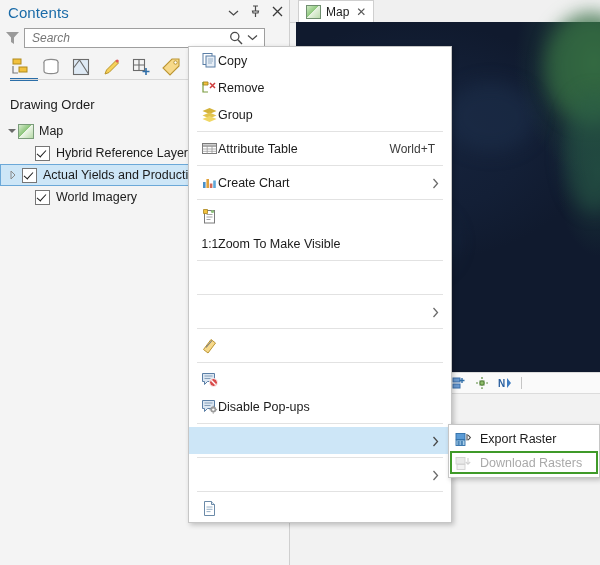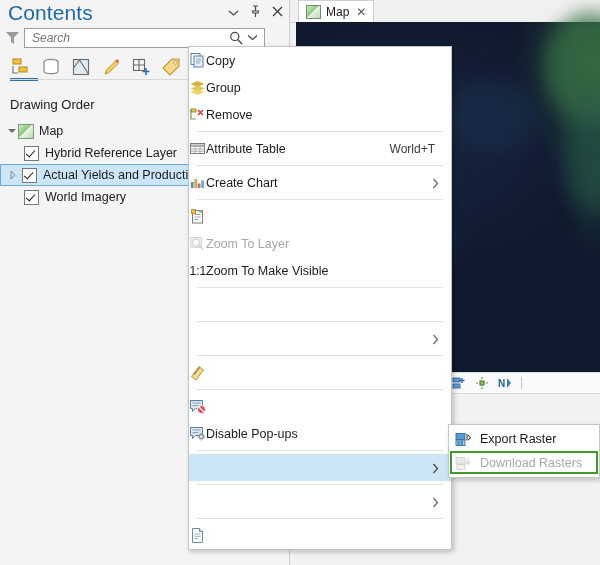--- a/index.html
+++ b/index.html
@@ -27,21 +27,21 @@
        linear-gradient(160deg,#132037 0%,#16243c 40%,#111c31 100%);
   }
   .map-canvas .blotch{position:absolute;border-radius:50%;filter:blur(9px);}
   .map-toolrow{position:absolute;left:446px;top:372px;width:154px;height:22px;background:#fafafa;border-top:1px solid #dcdcdc;border-bottom:1px solid #dcdcdc;
      display:flex;align-items:center;gap:9px;padding-left:6px;box-sizing:border-box;}
   .mt-ico{width:14px;height:14px;position:relative;}
 
   
   .contents{position:absolute;left:0;top:0;width:289px;height:565px;background:#f4f4f4;border-right:1px solid #cfcfcf;}
   .cp-header{position:absolute;left:0;top:0;width:289px;height:25px;background:#f4f4f4;display:flex;align-items:center;}
-  .cp-title{font-size:21px;color:#1a6ba8;padding-left:8px;letter-spacing:0.1px;}
+  .cp-title{font-size:15px;color:#1a6ba8;padding-left:8px;letter-spacing:0.1px;}
   .cp-hdr-btns{position:absolute;right:6px;top:0;height:25px;display:flex;align-items:center;gap:11px;}
   .cp-hdr-btns span{color:#4a4a4a;font-size:12px;line-height:1;cursor:default;}
 
   .cp-searchrow{position:absolute;left:0;top:26px;width:289px;height:24px;display:flex;align-items:center;}
   .funnel{width:15px;height:14px;margin-left:5px;margin-right:4px;}
   .searchbox{flex:1;height:20px;margin-right:24px;background:#fff;border:1px solid #9e9e9e;display:flex;align-items:center;box-sizing:border-box;}
   .searchbox input{border:0;outline:0;flex:1;font-family:"Liberation Sans",sans-serif;font-size:12px;font-style:italic;color:#5c5c5c;padding-left:7px;background:transparent;}
   .searchbox .mag{width:16px;height:16px;margin-right:2px;}
   .searchbox .sdrop{width:14px;height:14px;margin-right:4px;}
 
@@ -52,27 +52,27 @@
 
   .do-label{position:absolute;left:10px;top:97px;font-size:13px;color:#1b1b1b;}
 
   .tree{position:absolute;left:0;top:120px;width:289px;}
   .trow{height:22px;display:flex;align-items:center;position:relative;padding-left:8px;box-sizing:border-box;}
   .trow .exp{width:12px;height:12px;position:relative;flex:0 0 12px;}
   .trow .chk{width:13px;height:13px;border:1px solid #767676;background:#fff;position:relative;flex:0 0 13px;margin-right:6px;}
   .trow .chk.on::after{content:"";position:absolute;left:3px;top:1px;width:4px;height:8px;border:solid #1b1b1b;border-width:0 1.6px 1.6px 0;transform:rotate(42deg);}
   .trow .tlbl{font-size:12.5px;color:#1b1b1b;white-space:nowrap;}
   .trow.lvl1{padding-left:6px;}
-  .trow.lvl2{padding-left:24px;}
+  .trow.lvl2{padding-left:24px;margin-left:11px;}
   .trow.selected{background:#cde6f7;border:1px solid #6ba8d8;box-sizing:border-box;width:194px;margin-left:0;}
   .map-ico{width:14px;height:13px;margin-right:5px;border:1px solid #7a9c7a;background:linear-gradient(135deg,#d8eccf 0%,#8cc57b 45%,#eef6ea 47%,#b7daa8 100%);flex:0 0 14px;}
 
   
   .ctxmenu{position:absolute;left:188px;top:46px;width:264px;background:#fff;border:1px solid #c6c6c6;box-shadow:2px 2px 5px rgba(0,0,0,0.22);box-sizing:border-box;}
-  .mi{height:27px;display:flex;align-items:center;position:relative;box-sizing:border-box;padding-left:0;}
+  .mi{height:27px;display:flex;align-items:center;position:relative;box-sizing:border-box;padding-left:12px;}
   .mi .mico{width:17px;height:17px;flex:0 0 17px;position:relative;}
   .mi .mlbl{font-size:12.5px;color:#1b1b1b;white-space:nowrap;}
   .mi.disabled .mlbl{color:#a6a6a6;}
   .mi .acc{position:absolute;right:16px;font-size:12px;color:#3b3b3b;}
   .mi .arr{position:absolute;right:13px;width:6px;height:10px;}
   .mi.hl{background:#cde6f7;}
   .mi.noicon{padding-left:35px;}
   .msep{height:1px;background:#e2e2e2;margin:3px 8px;}
 
   
@@ -263,37 +263,37 @@
             <rect x="5" y="4" width="9" height="11" fill="#e7eef6" stroke="#5b7fa6" stroke-width="1"></rect>
             <path d="M7 7h5M7 9h5M7 11h4" stroke="#8fa8c2" stroke-width="0.9"></path>
           </svg>
       </span>
       <span class="mlbl">Copy</span>
     </div>
 
     <div class="mi">
       <span class="mico">
         <svg width="17" height="17" viewBox="0 0 17 17">
+            <path d="M2 3h5v3H2z" fill="#f2c13d" stroke="#a8841d" stroke-width="0.9"></path>
+            <path d="M2 3v10h5" stroke="#7a9c3f" stroke-width="1.2" fill="none"></path>
+            <path d="M9 4l5 5M14 4l-5 5" stroke="#cf3d3d" stroke-width="1.5"></path>
+          </svg>
+      </span>
+      <span class="mlbl">Remove</span>
+    </div>
+
+    <div class="mi">
+      <span class="mico">
+        <svg width="17" height="17" viewBox="0 0 17 17">
             <path d="M8.5 2l7 3-7 3-7-3z" fill="#d4b33a"></path>
             <path d="M8.5 6.5l7 3-7 3-7-3z" fill="#e2c44e"></path>
             <path d="M8.5 10l7 3-7 3-7-3z" fill="#f0d765"></path>
           </svg>
       </span>
       <span class="mlbl">Group</span>
-    </div>
-
-    <div class="mi">
-      <span class="mico">
-        <svg width="17" height="17" viewBox="0 0 17 17">
-            <path d="M2 3h5v3H2z" fill="#f2c13d" stroke="#a8841d" stroke-width="0.9"></path>
-            <path d="M2 3v10h5" stroke="#7a9c3f" stroke-width="1.2" fill="none"></path>
-            <path d="M9 4l5 5M14 4l-5 5" stroke="#cf3d3d" stroke-width="1.5"></path>
-          </svg>
-      </span>
-      <span class="mlbl">Remove</span>
     </div>
 
     <div class="msep"></div>
 
     <div class="mi">
       <span class="mico">
         <svg width="17" height="17" viewBox="0 0 17 17">
             <rect x="1.5" y="3.5" width="14" height="10" fill="#fff" stroke="#7a7a7a" stroke-width="1"></rect>
             <rect x="1.5" y="3.5" width="14" height="2.6" fill="#cfcfcf" stroke="#7a7a7a" stroke-width="1"></rect>
             <path d="M6.2 6.1v7.4M11 6.1v7.4M1.5 9h14M1.5 11.3h14" stroke="#9a9a9a" stroke-width="0.8"></path>
@@ -330,30 +330,20 @@
             <rect x="3.5" y="2.5" width="10" height="12.5" fill="#fff" stroke="#7a7a7a" stroke-width="1"></rect>
             <path d="M5.5 6.5h6M5.5 9h6M5.5 11.5h4" stroke="#9a9a9a" stroke-width="0.9"></path>
             <path d="M2.5 1.5h4v4h-4z" fill="#f2c13d" stroke="#a8841d" stroke-width="0.8"></path>
             <circle cx="11.5" cy="3.5" r="1.6" fill="#8cc07a"></circle>
           </svg>
       </span>
       <span class="mlbl"></span>
     </div>
 
 
-    <div class="mi disabled">
-      <span class="mico">
-        <svg width="17" height="17" viewBox="0 0 17 17" opacity="0.4">
-            <rect x="1.5" y="2.5" width="11" height="10" fill="#cfcfcf" stroke="#a0a0a0" stroke-width="1"></rect>
-            <circle cx="7" cy="7.5" r="3.4" fill="#fff" stroke="#9a9a9a" stroke-width="1.2"></circle>
-            <path d="M9.6 10.2L14 14.4" stroke="#9a9a9a" stroke-width="1.7"></path>
-          </svg>
-      </span>
-      <span class="mlbl">Zoom To Layer</span>
-    </div>
 
     <div class="mi">
       <span class="mico">
         <svg width="17" height="17" viewBox="0 0 17 17">
             <text x="0.5" y="13" font-family="Liberation Sans" font-size="12" fill="#1b1b1b">1:1</text>
           </svg>
       </span>
       <span class="mlbl">Zoom To Make Visible</span>
     </div>
 

